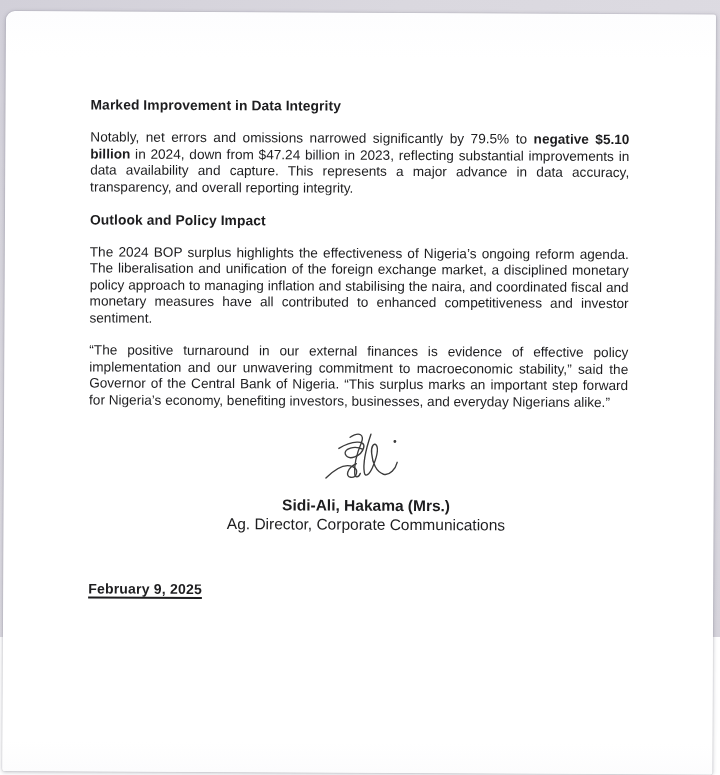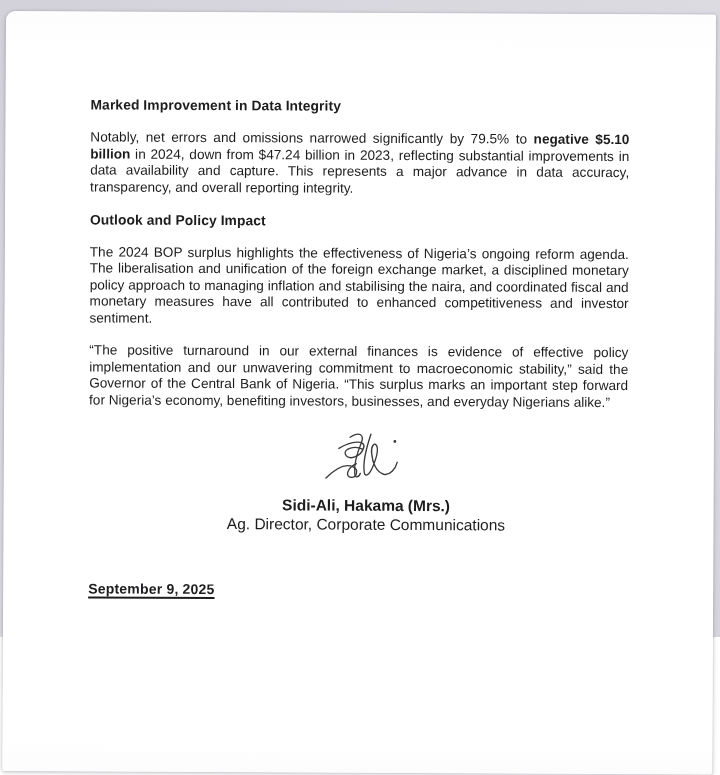--- a/index.html
+++ b/index.html
@@ -117,18 +117,18 @@
             <path d="M14,63 C28,49 40,45 48,49 C56,53 52,63 45,62 C38,61 40,51 52,45"></path>
             <path d="M70,8 C64,26 60,45 62,56 C63,62 68,59 72,50 C77,38 80,27 77,22 C74,18 70,23 71,32 C72,44 77,55 86,58 C94,60 101,51 103,43"></path>
             <circle cx="100" cy="17" r="1.8" fill="#3b3b3b" stroke="none"></circle>
           </g>
         </svg>
         <div class="sig-name">Sidi-Ali, Hakama (Mrs.)</div>
         <div class="sig-title">Ag. Director, Corporate Communications</div>
       </div>
 
       <div>
-        <span class="doc-date">September 9, 2025</span>
+        <span class="doc-date">February 9, 2025</span>
       </div>
 
     </div>
   </div>
 </div>
 
 </body></html>

